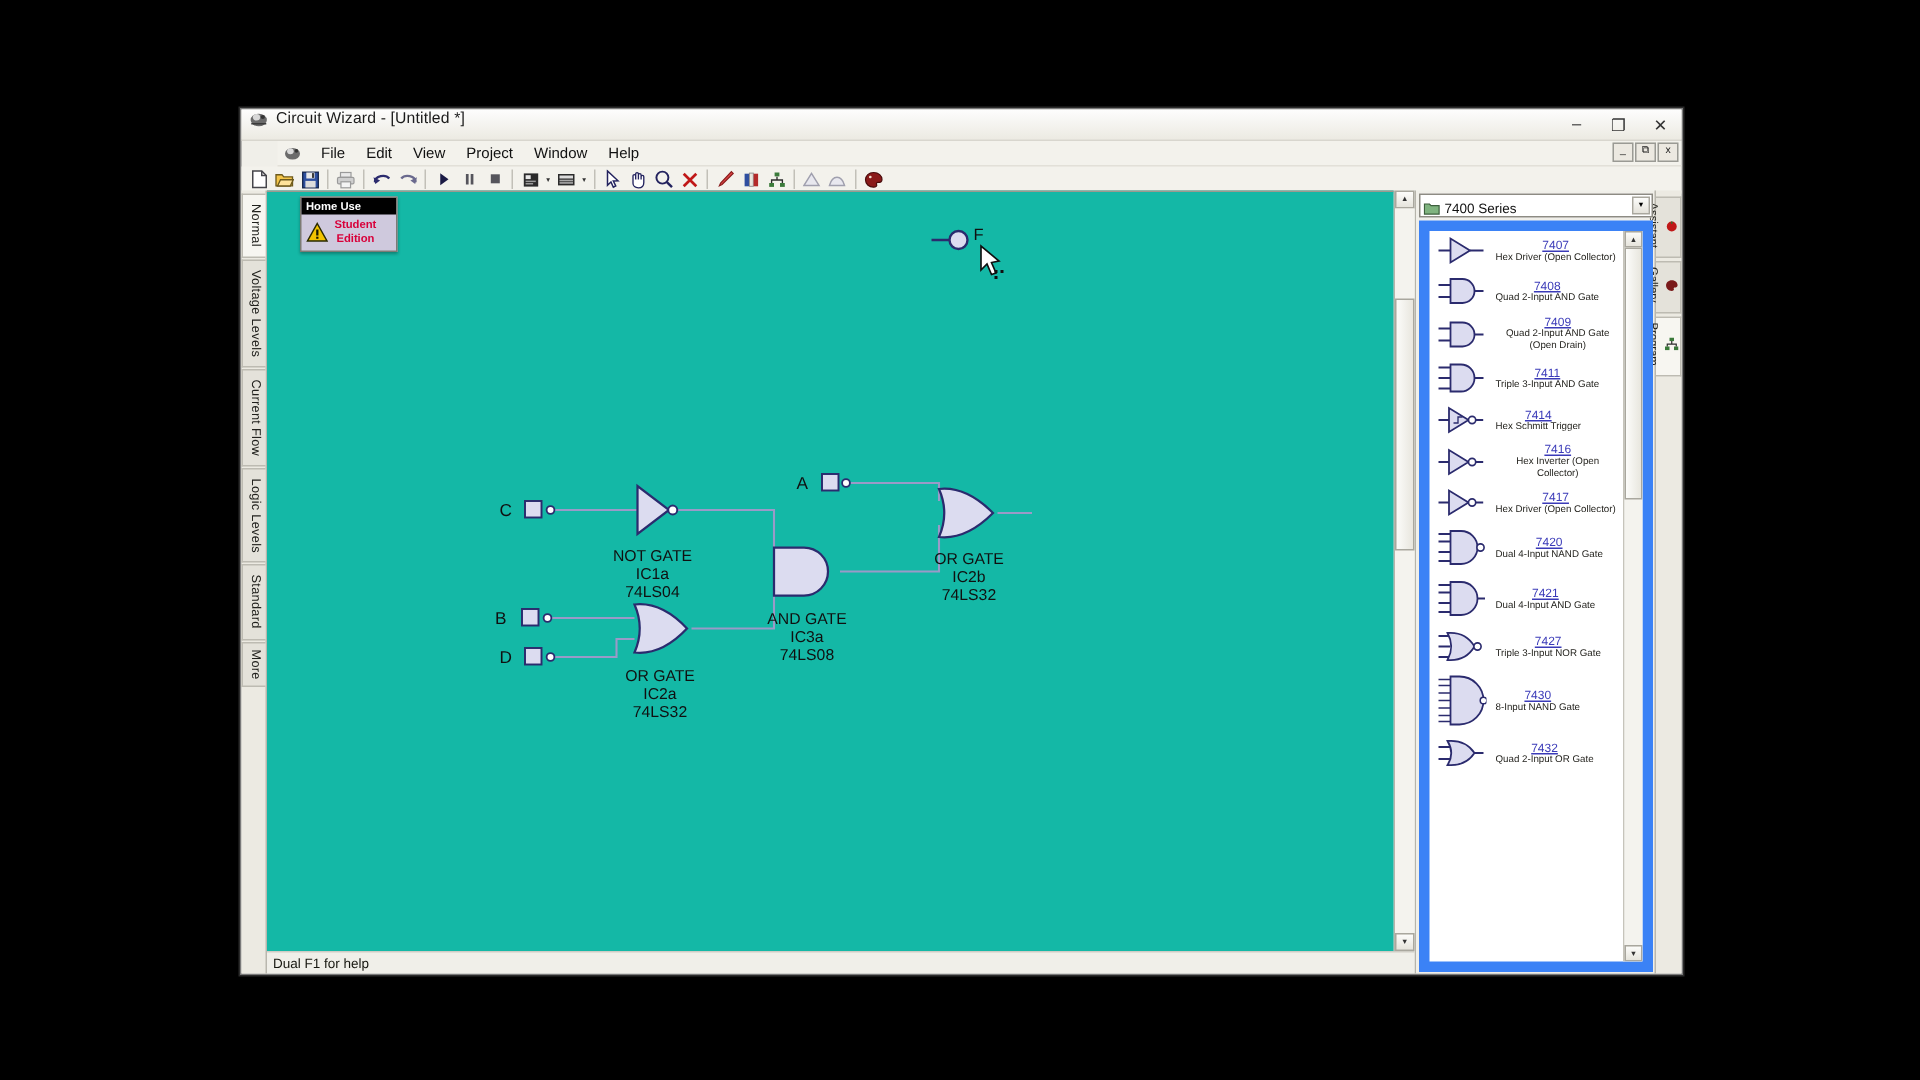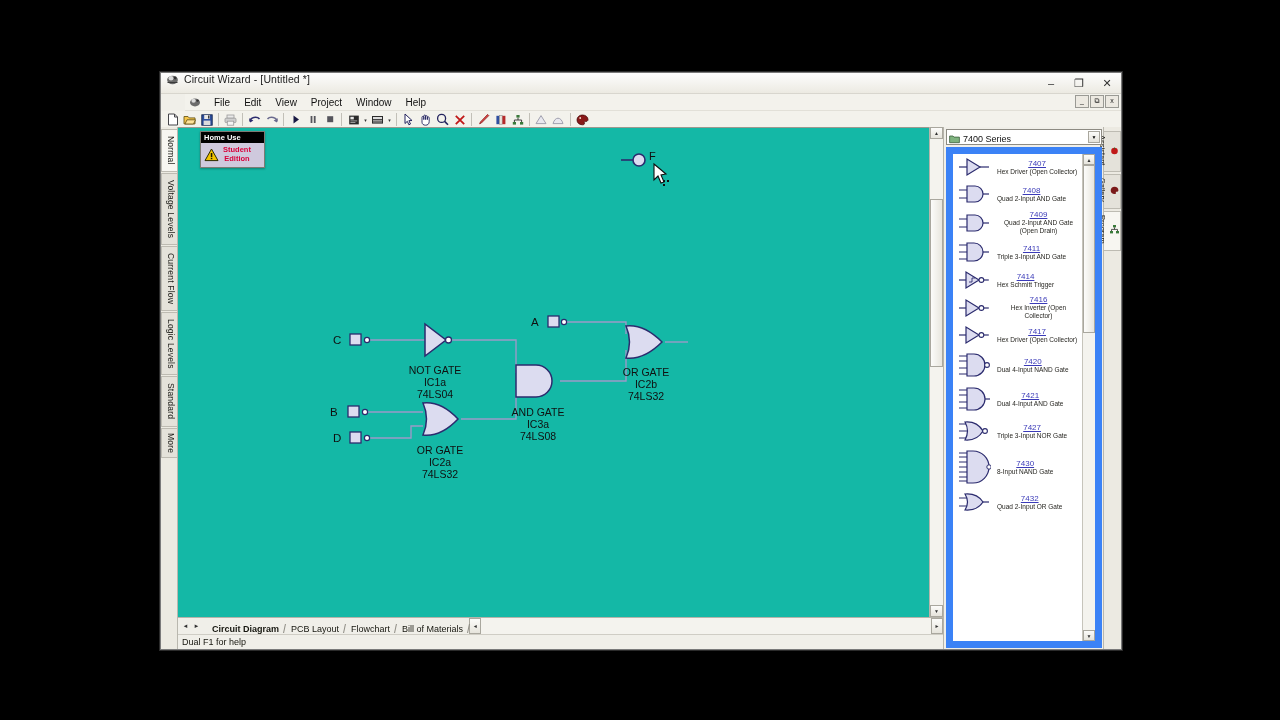--- a/index.html
+++ b/index.html
@@ -414,37 +414,20 @@
 
         <div class="vsb">
           <div class="sb-btn">▲</div>
           <div class="vsb-track">
             <div class="vsb-thumb"></div>
           </div>
           <div class="sb-btn">▼</div>
         </div>
       </div>
 
-      <div class="bottombar">
-        <div class="tabnav">
-          <div class="tabnav-b">◄</div>
-          <div class="tabnav-b">►</div>
-        </div>
-        <div class="doctabs">
-          <div class="doctab active">Circuit Diagram</div>
-          <div class="doctab">PCB Layout</div>
-          <div class="doctab">Flowchart</div>
-          <div class="doctab">Bill of Materials</div>
-        </div>
-        <div class="hsb">
-          <div class="hsb-btn">◄</div>
-          <div class="hsb-track"></div>
-          <div class="hsb-btn">►</div>
-        </div>
-      </div>
 
       <div class="statusbar">
         <span>Dual F1 for help</span>
       </div>
     </div>
 
     <div class="gallery">
       <div class="gal-combo">
         <span>
           <svg width="11" height="10" viewBox="0 0 11 10">

